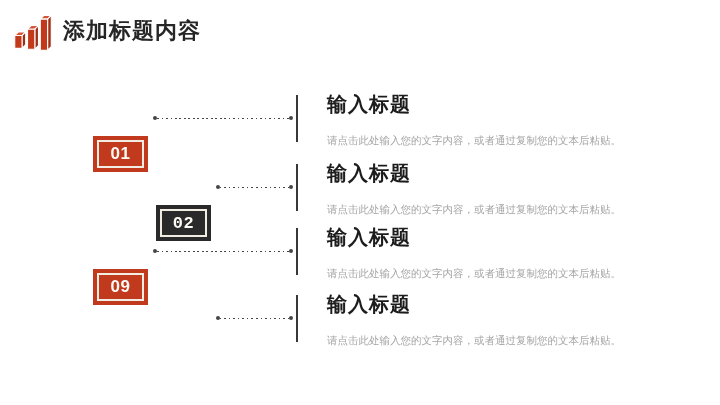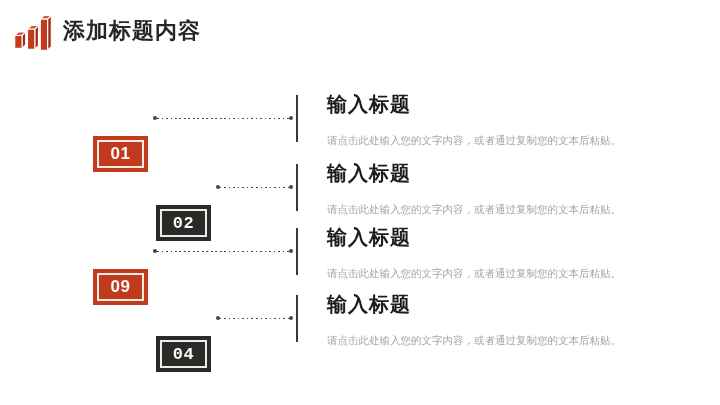--- a/index.html
+++ b/index.html
@@ -159,23 +159,20 @@
     </div>
     <div class="dotline"></div>
     <div class="vline"></div>
     <div class="text">
       <div class="item-title">输入标题</div>
       <div class="item-body">请点击此处输入您的文字内容，或者通过复制您的文本后粘贴。</div>
     </div>
   </div>
 
   <div class="row row-b" style="--top:292px">
-    <div class="numbox dark">
-      <span>04</span>
-    </div>
     <div class="dotline"></div>
     <div class="vline"></div>
     <div class="text">
       <div class="item-title">输入标题</div>
       <div class="item-body">请点击此处输入您的文字内容，或者通过复制您的文本后粘贴。</div>
     </div>
   </div>
 
 </div>
 

